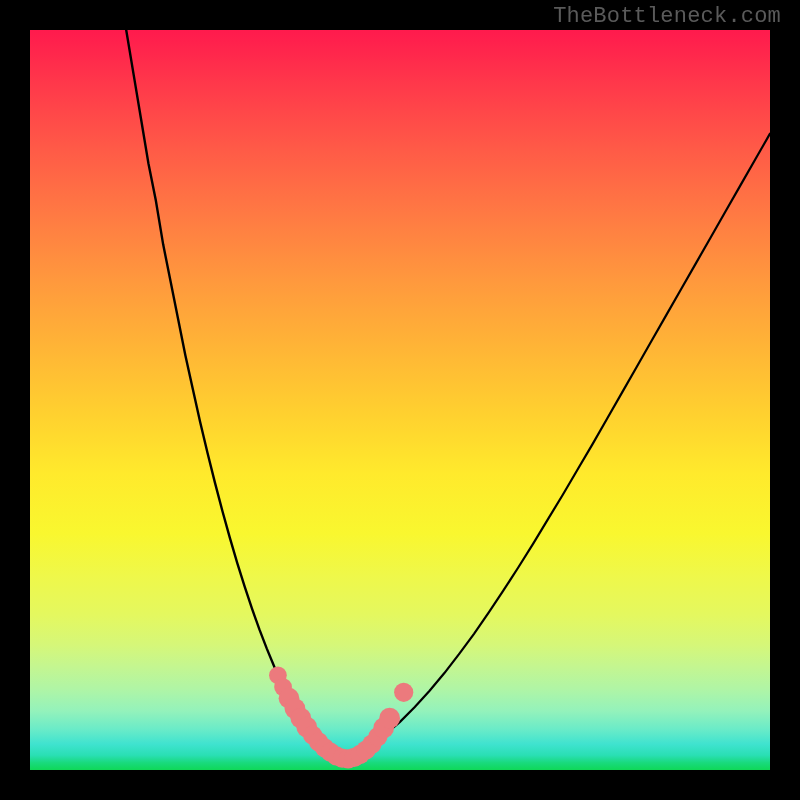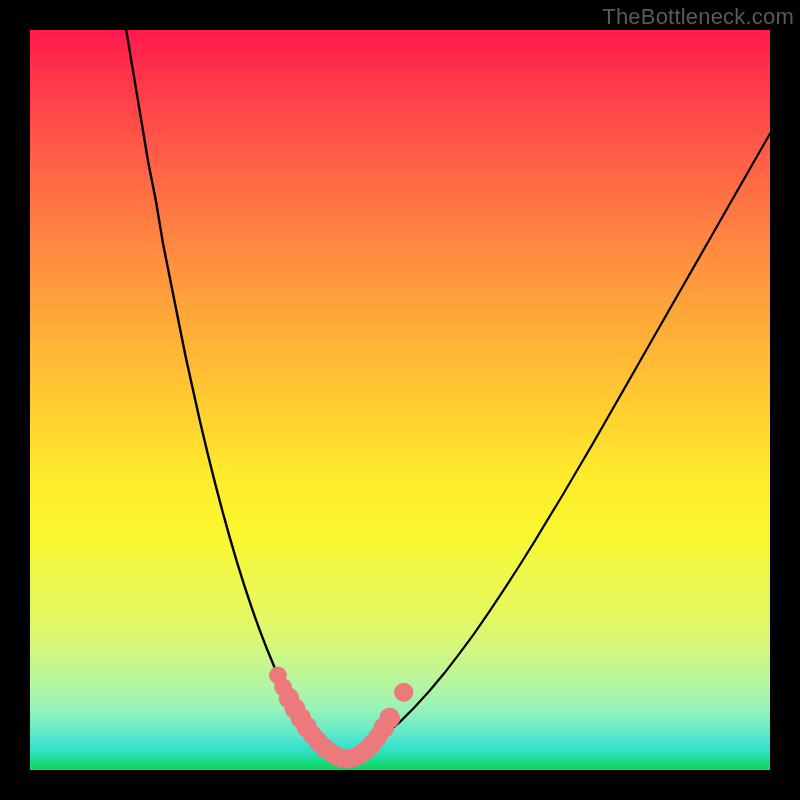--- a/index.html
+++ b/index.html
@@ -45,26 +45,27 @@
       #6aebc8 94.5%,
       #3fe3cf 96.5%,
       #2adfb4 98%,
       #19da7e 99%,
       #0fd857 100%
     );
   }
   .watermark {
     position: absolute;
     top: 4px;
-    right: 6px;
+    right: 19px;
     color: #5a5a5a;
     font-size: 22px;
     letter-spacing: 0.2px;
     font-weight: 500;
     user-select: none;
+    font-family: Liberation Mono, monospace;
   }
   svg.curves {
     position: absolute;
     left: 0;
     top: 0;
     width: 740px;
     height: 740px;
     overflow: visible;
   }
 </style>

